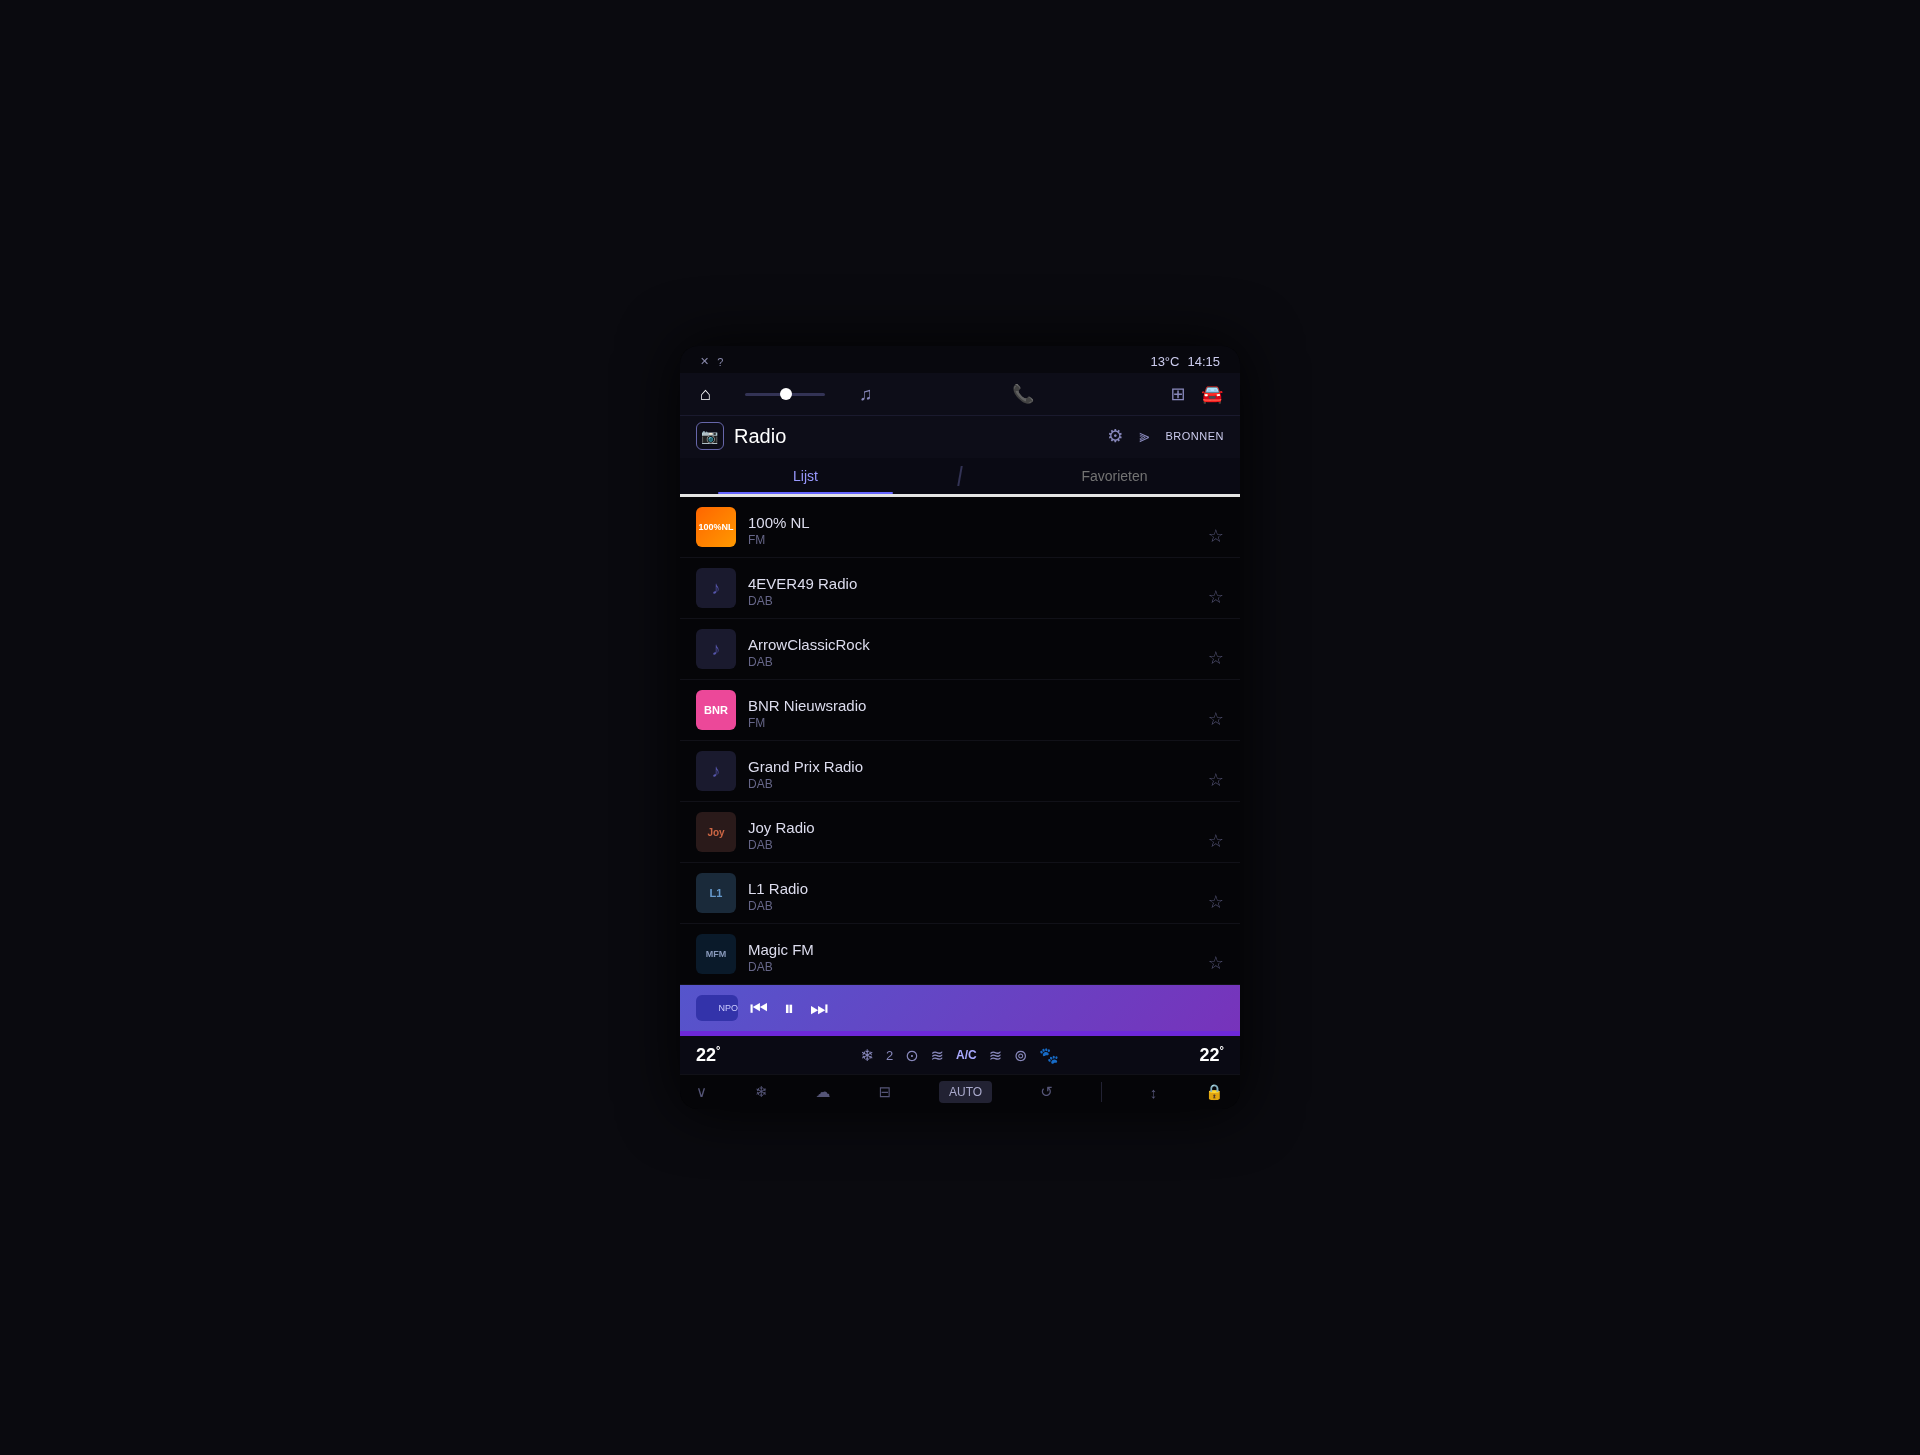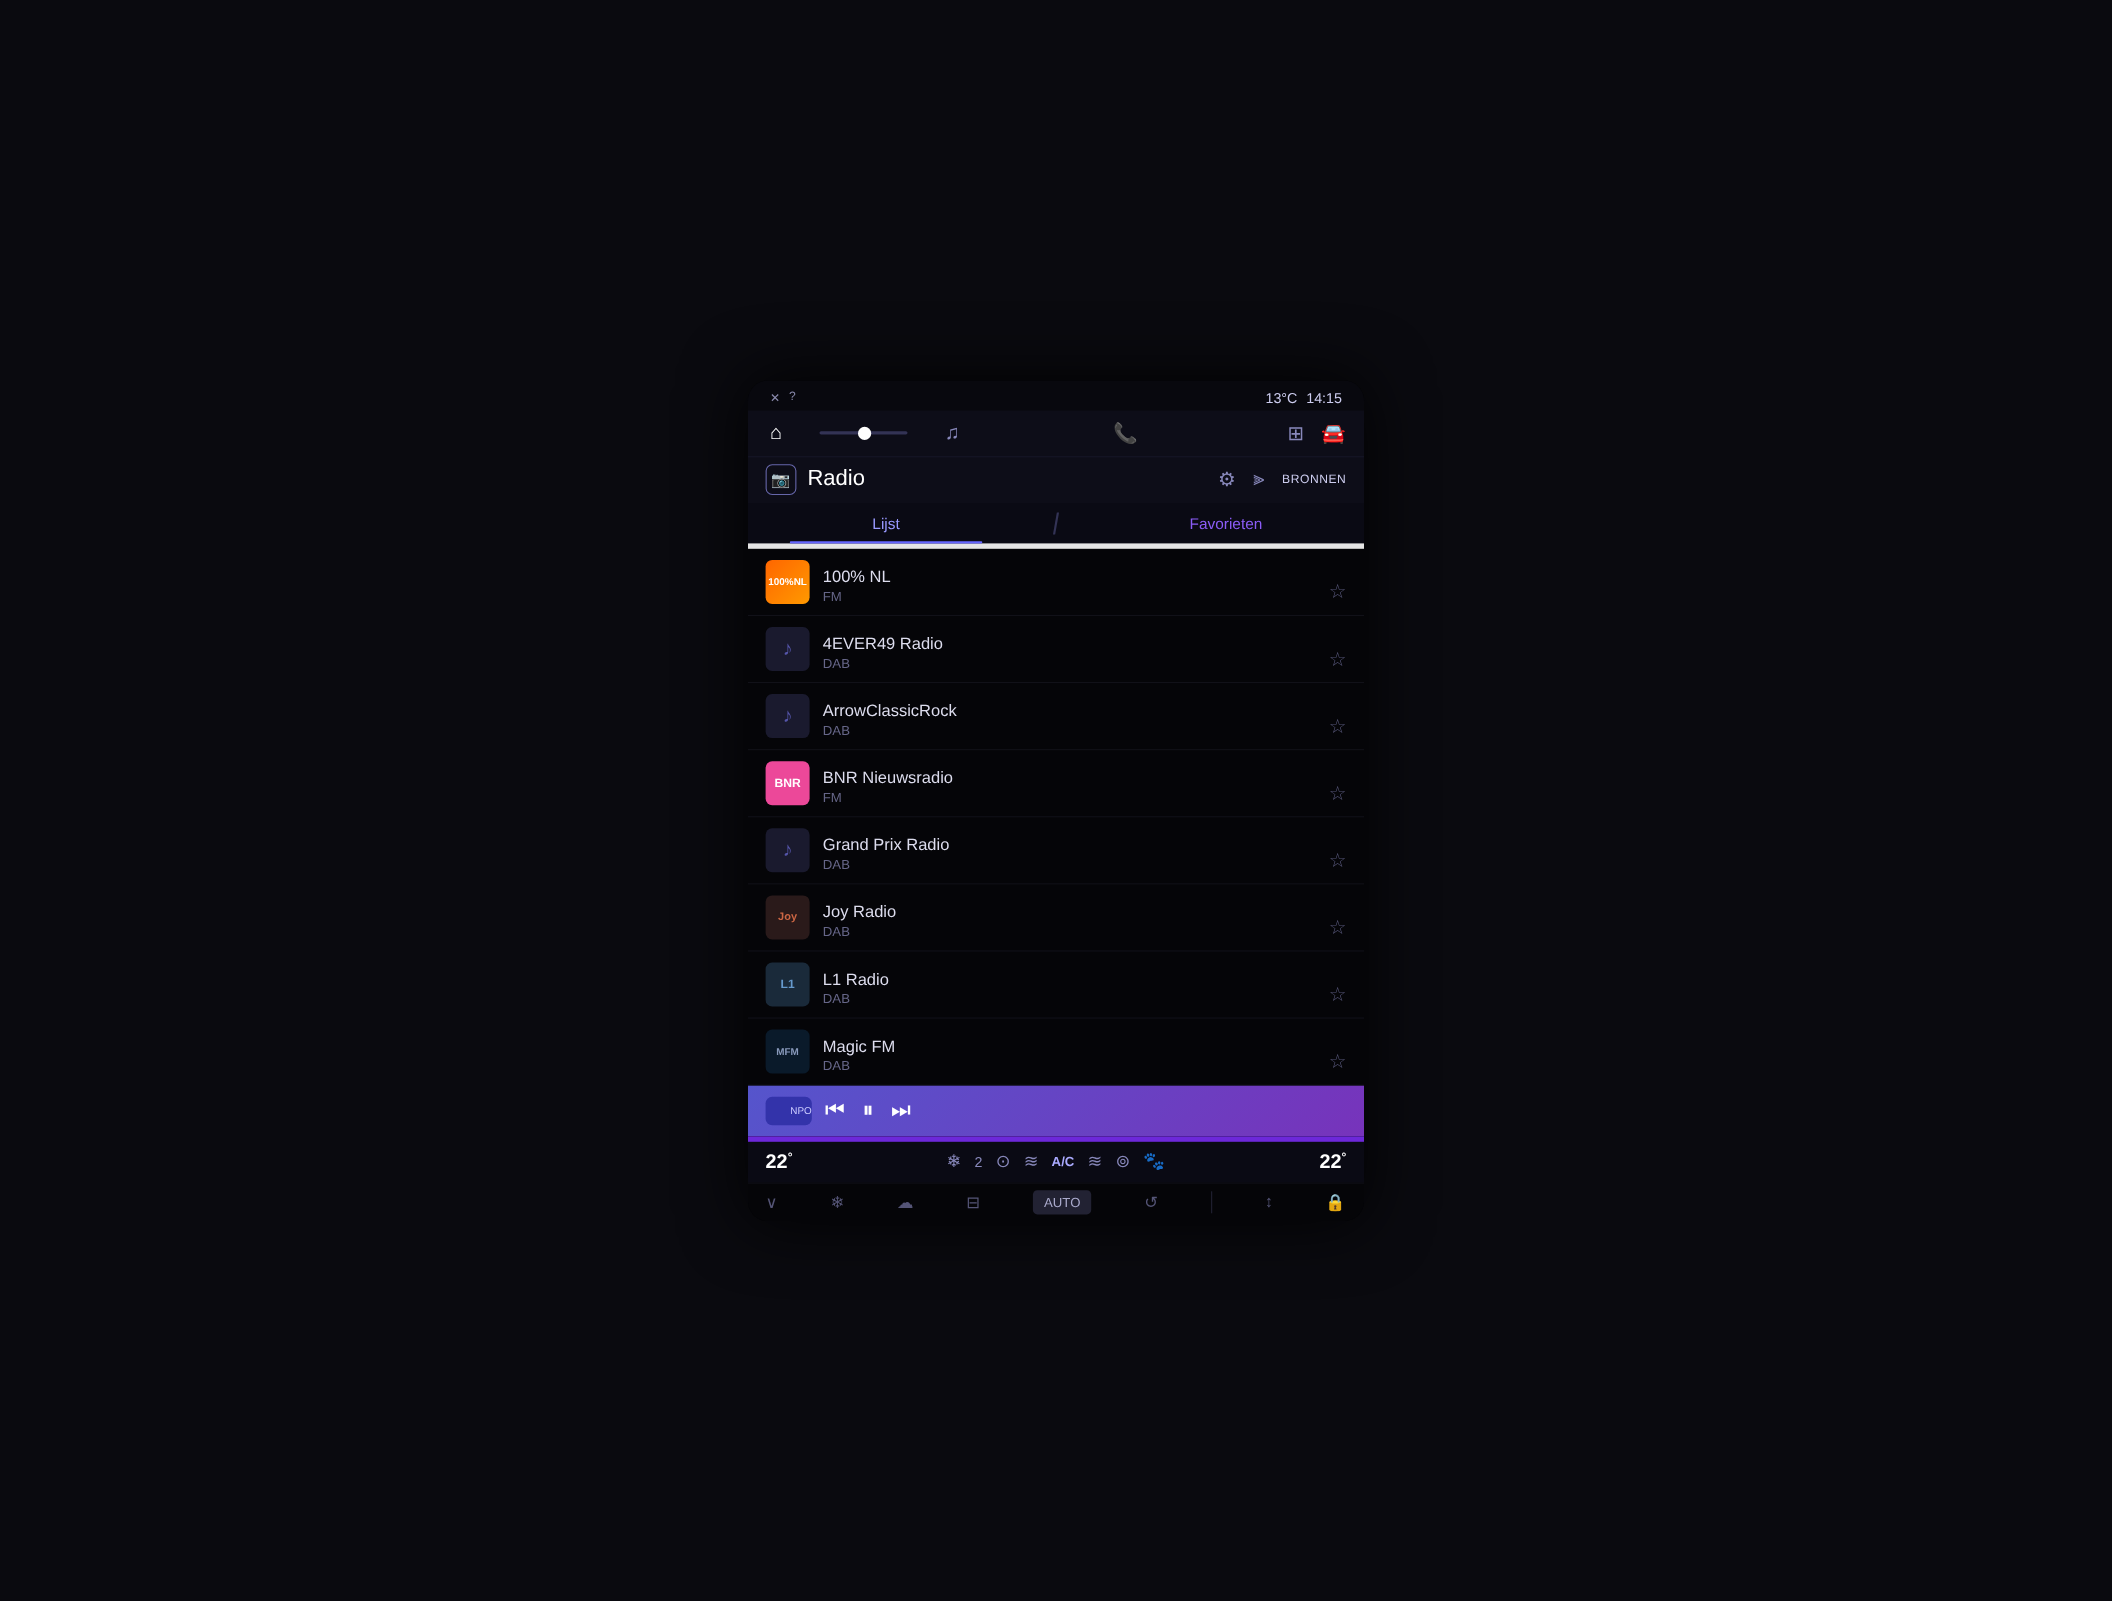--- a/index.html
+++ b/index.html
@@ -137,21 +137,21 @@
       color: #ccccee;
       font-size: 11px;
       font-weight: 400;
       letter-spacing: 0.5px;
     }
 
     
     .tabs {
       background: #0a0a14;
       display: flex;
-      border-bottom: 5px solid #e5e5e5;
+      border-bottom: 3px solid #e5e5e5;
       gap: 28px;
     }
     .tab {
       flex: 1;
       text-align: center;
       padding: 10px 0;
       font-size: 14px;
       cursor: pointer;
       position: relative;
     }
@@ -162,21 +162,21 @@
       content: '';
       position: absolute;
       bottom: 0;
       left: 15%;
       width: 70%;
       height: 2px;
       background: #6666ff;
       border-radius: 1px;
     }
     .tab.inactive {
-      color: #8b5cf6;
+      color: #737373;
     }
     .tab-divider {
       width: 2px;
       background: #333355;
       margin: 8px 0;
       transform: skewX(-10deg);
     }
 
     
     .radio-list {

